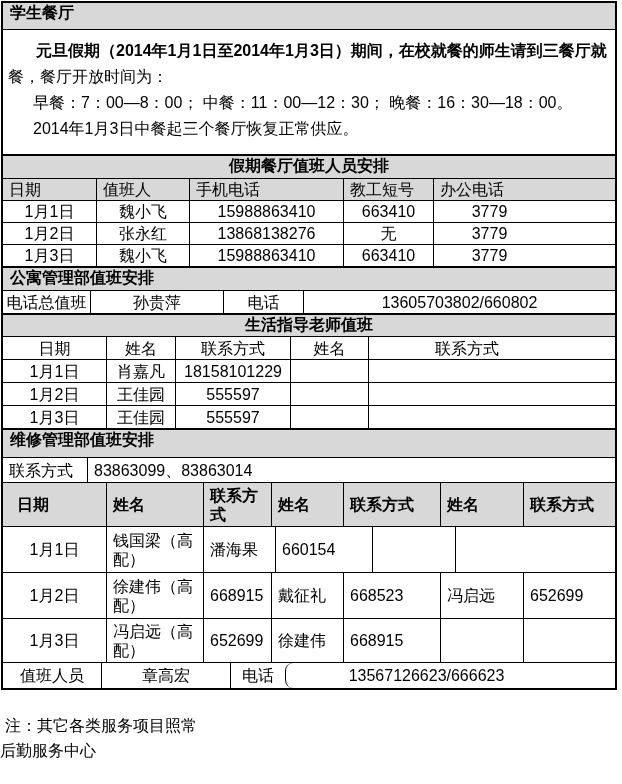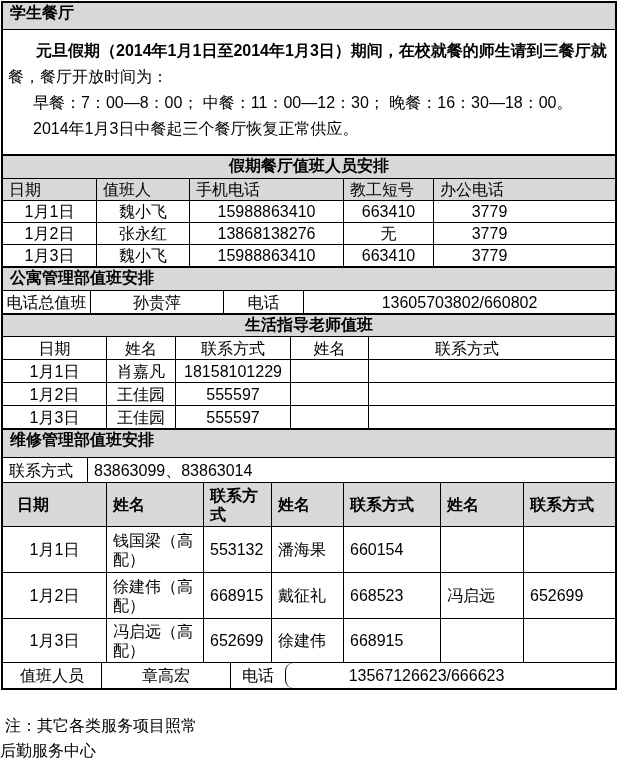--- a/index.html
+++ b/index.html
@@ -158,21 +158,20 @@
       <div class="c l" style="width:97px;">姓名</div>
       <div class="c l wrap" style="width:68px;">联系方式</div>
       <div class="c l" style="width:72px;">姓名</div>
       <div class="c l" style="width:97px;">联系方式</div>
       <div class="c l" style="width:83px;">姓名</div>
       <div class="c l" style="width:92px;">联系方式</div>
     </div>
     <div class="row" style="height:46px;">
       <div class="c ctr" style="width:103px;">1月1日</div>
       <div class="c l wrap" style="width:97px;">钱国梁（高配）</div>
-      <div class="c l" style="width:68px;">553132</div>
       <div class="c l" style="width:72px;">潘海果</div>
       <div class="c l" style="width:97px;">660154</div>
       <div class="c l" style="width:83px;"></div>
       <div class="c l" style="width:92px;"></div>
     </div>
     <div class="row" style="height:46px;">
       <div class="c ctr" style="width:103px;">1月2日</div>
       <div class="c l wrap" style="width:97px;">徐建伟（高配）</div>
       <div class="c l" style="width:68px;">668915</div>
       <div class="c l" style="width:72px;">戴征礼</div>

